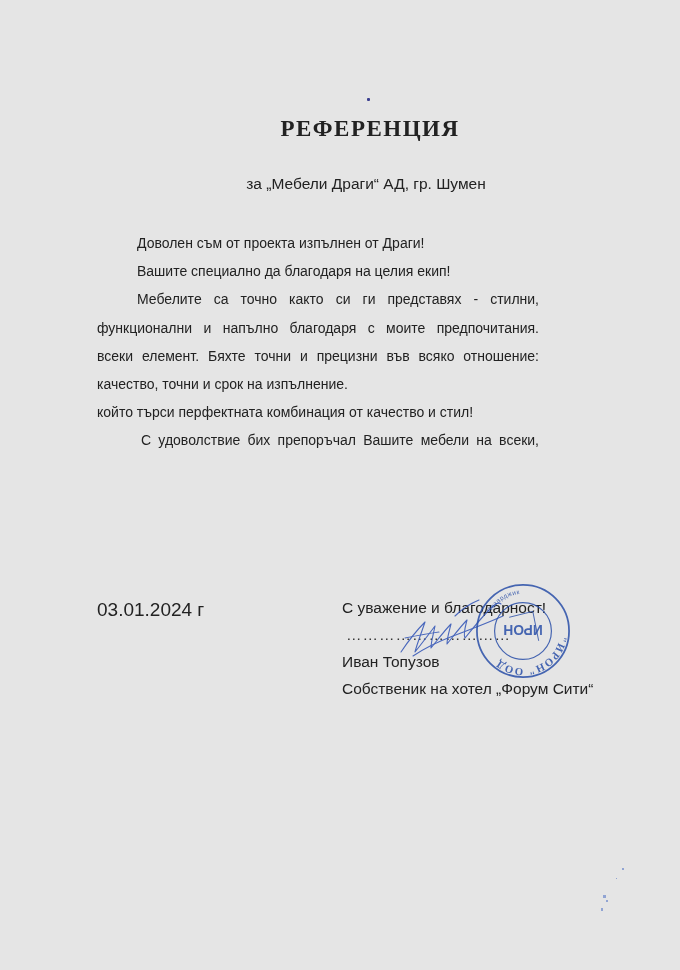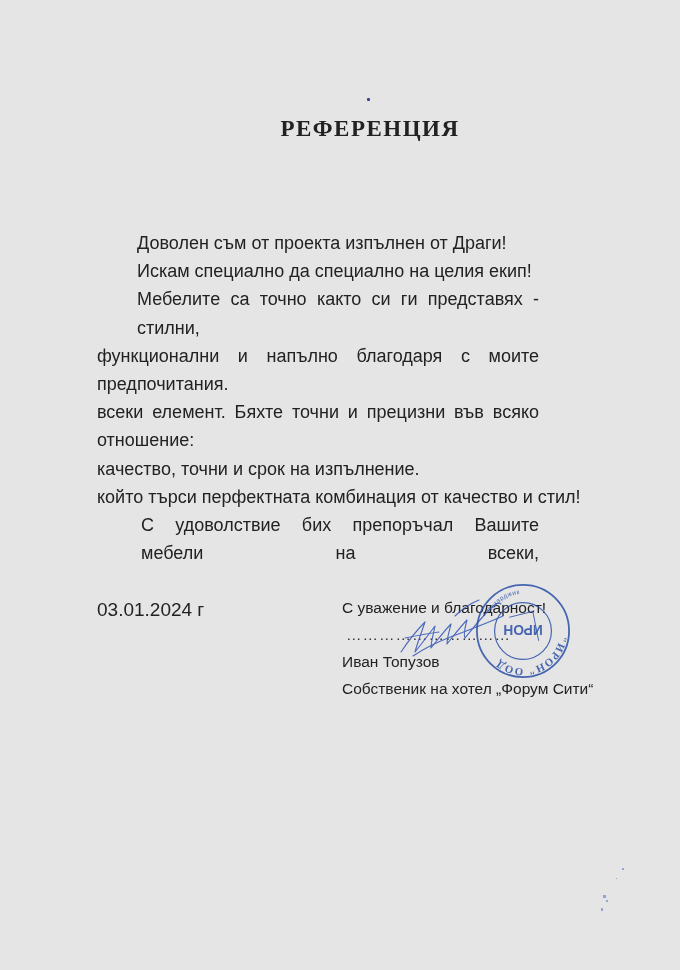--- a/index.html
+++ b/index.html
@@ -47,21 +47,21 @@
       text-align: center;
       font-size: 15.5px;
       color: #222;
       padding-left: 52px;
       box-sizing: border-box;
     }
     .body-text {
       position: absolute;
       left: 97px;
       width: 442px;
-      font-size: 18px;
+      font-size: 14px;
       line-height: 28.2px;
       color: #222;
     }
     .line {
       display: block;
       white-space: nowrap;
     }
     .indent { padding-left: 40px; }
     .justify {
       text-align: justify;
@@ -112,24 +112,25 @@
     }
   </style>
 </head>
 <body>
 
 <div class="page">
 
   <div class="speck" style="left:367px; top:98px;"></div>
 
   <div class="title">РЕФЕРЕНЦИЯ</div>
+  <div class="subtitle">за „Мебели Драги“ АД, гр. Шумен</div>
 
   <div class="body-text" style="top:229px;">
     <span class="line indent">Доволен съм от проекта изпълнен от Драги!</span>
-    <span class="line indent">Искам специално да специално на целия екип!</span>
+    <span class="line indent">Вашите специално да благодаря на целия екип!</span>
     <span class="line indent justify">Мебелите са точно както си ги представях - стилни,</span>
     <span class="line justify">функционални и напълно благодаря с моите предпочитания.</span>
     <span class="line justify">всеки елемент. Бяхте точни и прецизни във всяко отношение:</span>
     <span class="line">качество, точни и срок на изпълнение.</span>
     <span class="line">който търси перфектната комбинация от качество и стил!</span>
     <span class="line indent justify" style="padding-left:44px;">С удоволствие бих препоръчал Вашите мебели на всеки,</span>
   </div>
 
   <div class="left-block">
     <span class="line">03.01.2024 г</span>

